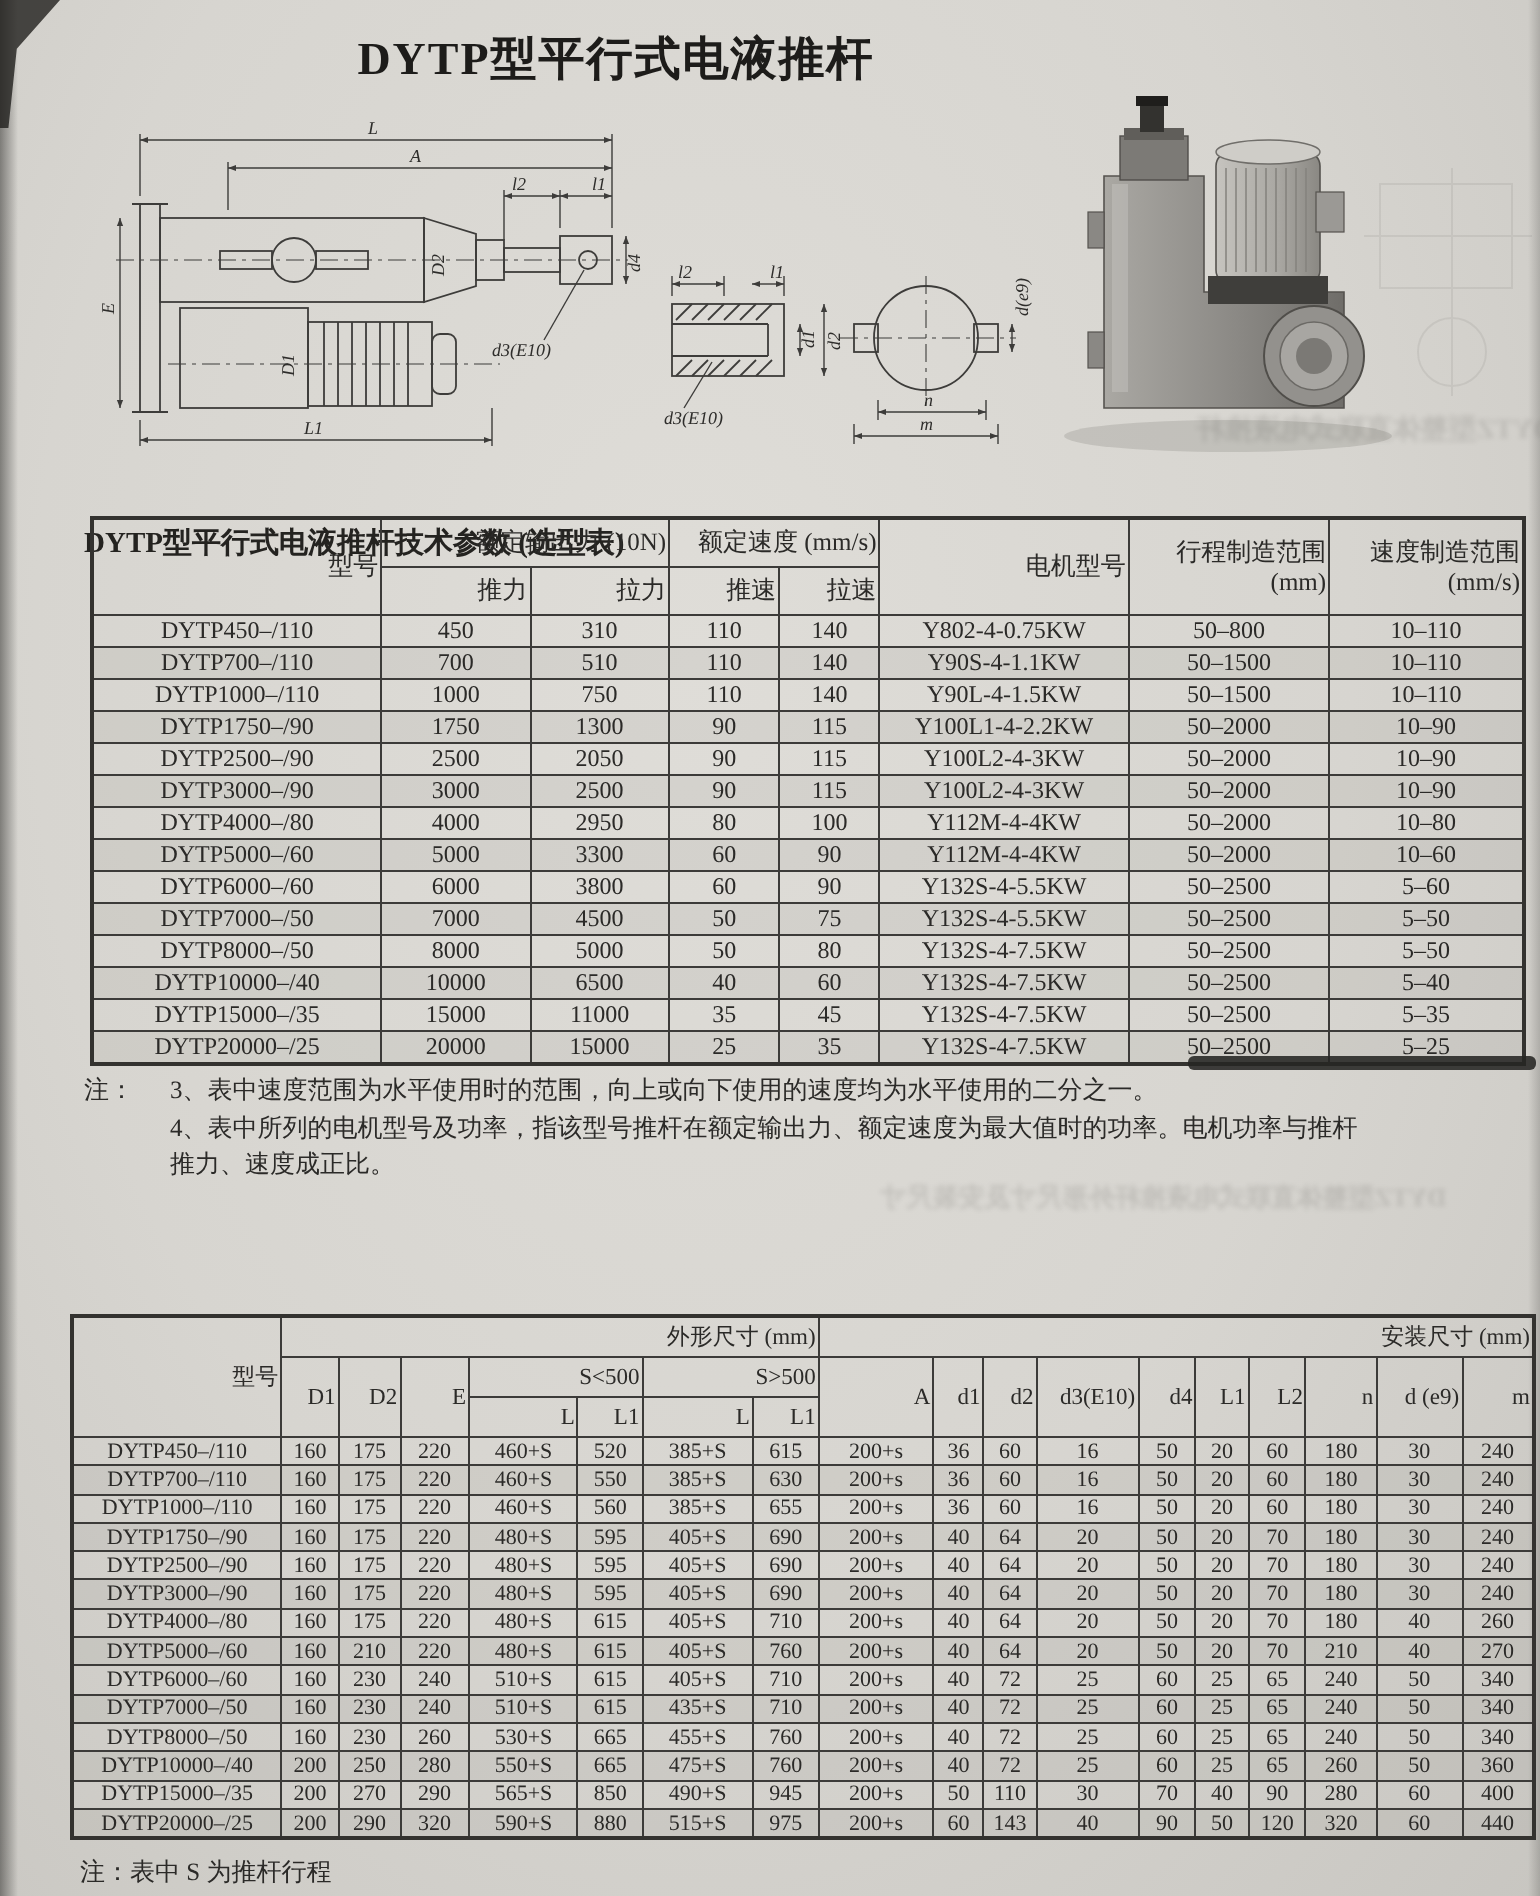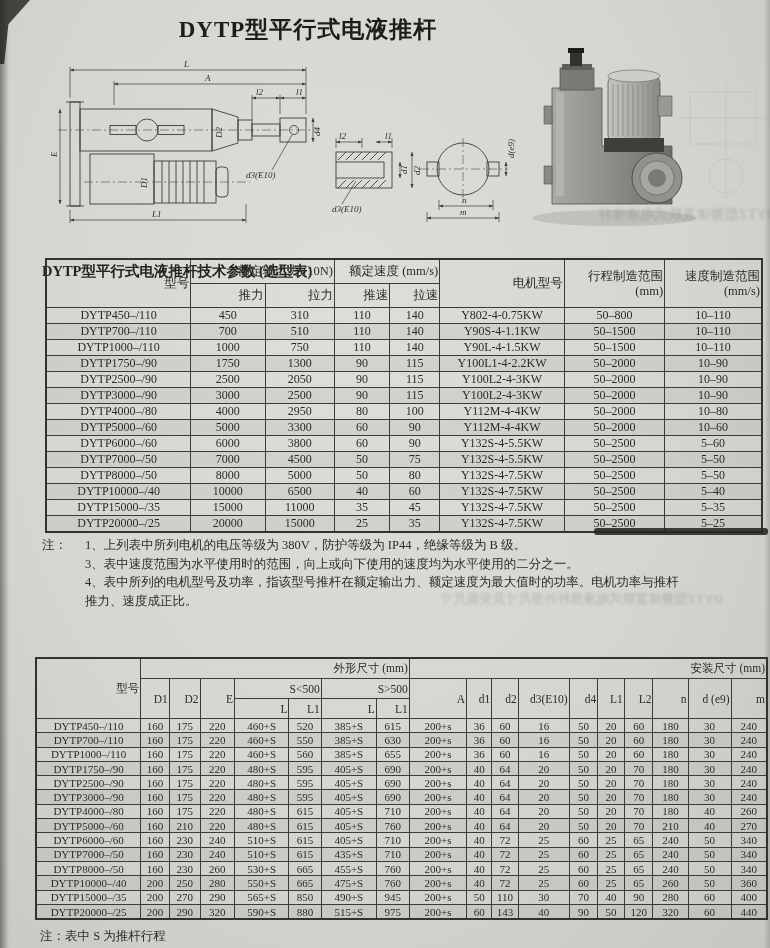--- a/index.html
+++ b/index.html
@@ -412,21 +412,20 @@
         </tr>
       </tbody>
   </table>
 
   <div class="streak"></div>
 
   <div class="notes">
     <div class="notes-inner">
       <span class="note-label">注：</span>
       <ol id="notes-list">
-          <li>1、上列表中所列电机的电压等级为 380V，防护等级为 IP44，绝缘等级为 B 级。</li>
           <li>3、表中速度范围为水平使用时的范围，向上或向下使用的速度均为水平使用的二分之一。</li>
           <li>4、表中所列的电机型号及功率，指该型号推杆在额定输出力、额定速度为最大值时的功率。电机功率与推杆推力、速度成正比。</li>
         </ol>
     </div>
   </div>
 
 
   <table id="t2">
     <colgroup>
       <col style="width:14.6%">

